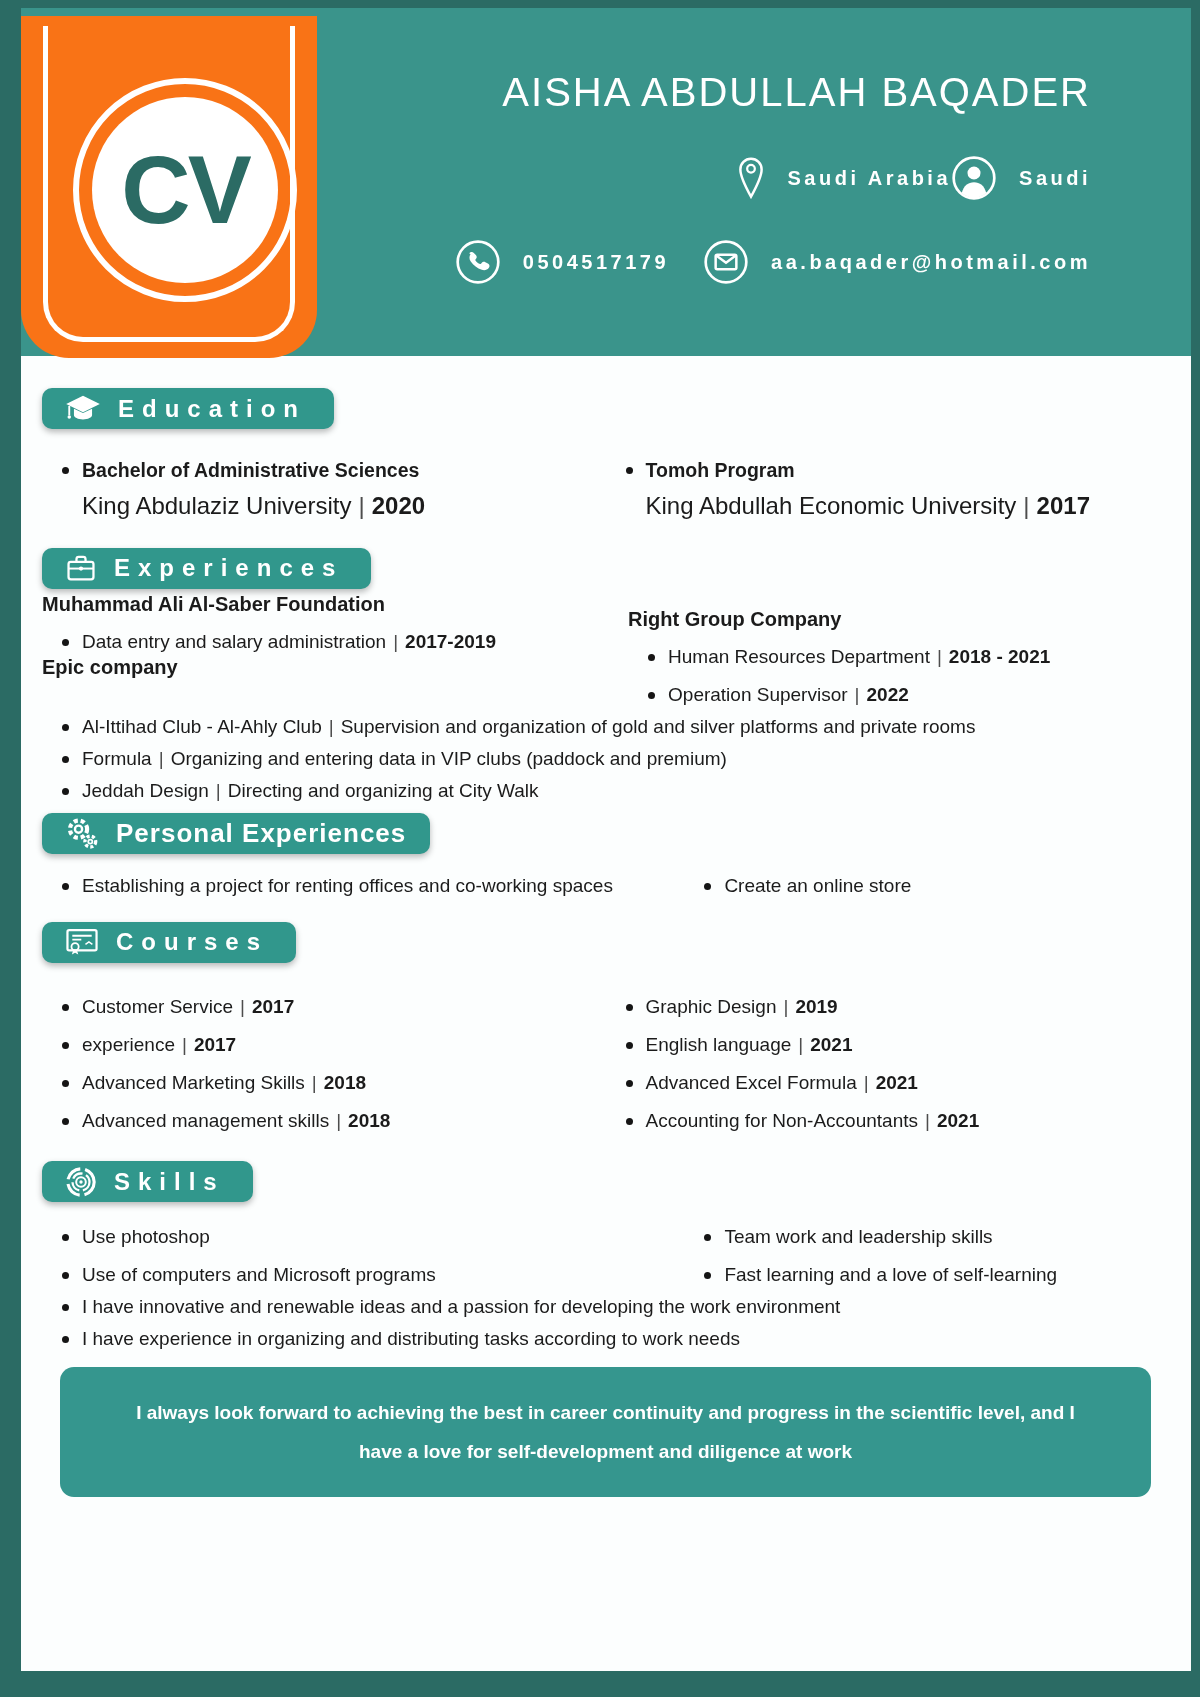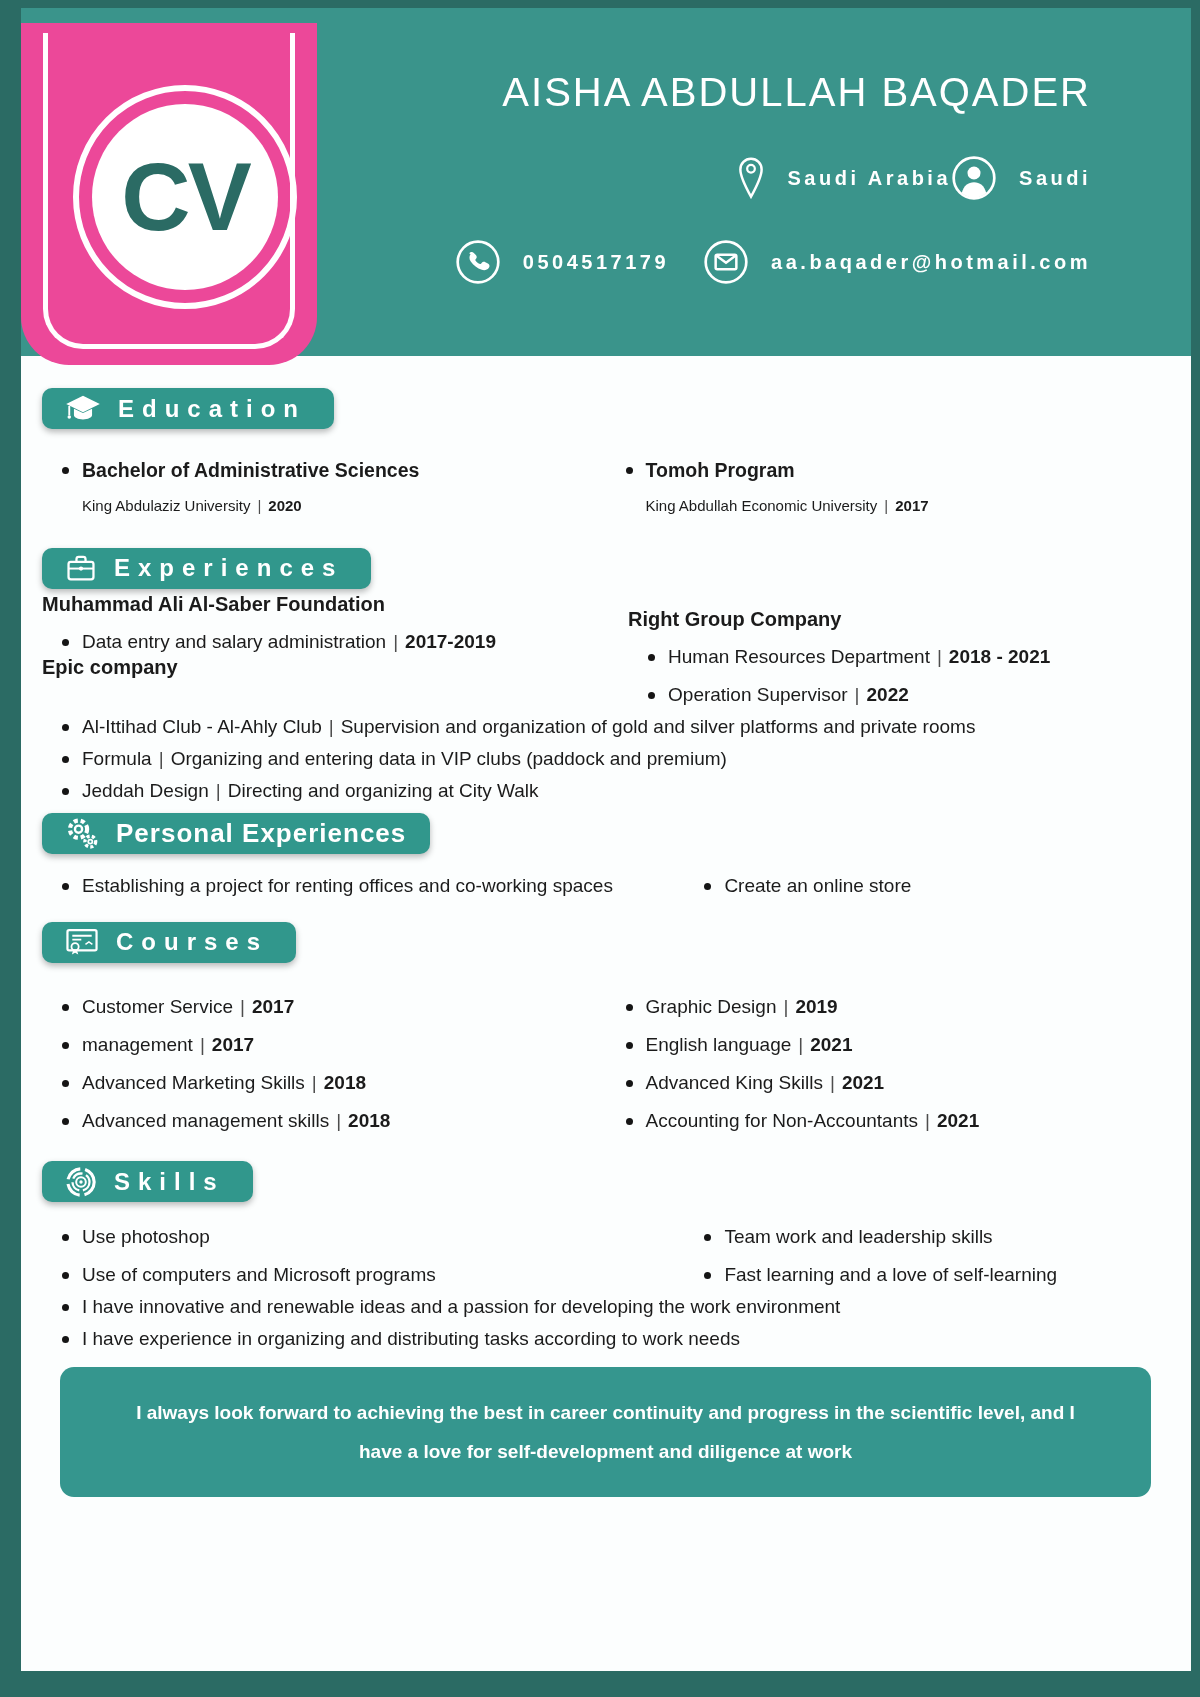--- a/index.html
+++ b/index.html
@@ -9,21 +9,21 @@
     font-family:"Liberation Sans", sans-serif;color:#1b1b1b;
   }
   
   .frame-left{position:absolute;left:0;top:0;width:21px;height:100%;background:#2b6b64;}
   .frame-right{position:absolute;right:0;top:0;width:9px;height:100%;background:#2b6b64;}
   .frame-top{position:absolute;left:0;top:0;width:100%;height:8px;background:#2b6b64;}
   .frame-bottom{position:absolute;left:0;bottom:0;width:100%;height:26px;background:#2b6b64;}
 
   
   .header{position:absolute;left:21px;top:8px;right:9px;height:348px;background:#3a948b;}
-  .logo-panel{position:absolute;left:0;top:15px;width:296px;height:342px;background:#ec4899;border-radius:0 0 48px 48px;text-decoration:underline;}
+  .logo-panel{position:absolute;left:0;top:8px;width:296px;height:342px;background:#f97316;border-radius:0 0 48px 48px;text-decoration:underline;}
   .logo-outline{position:absolute;left:22px;right:22px;top:10px;bottom:16px;border:5px solid #fff;border-top:none;border-radius:0 0 40px 40px;}
   .cv-ring{position:absolute;left:52px;top:62px;width:212px;height:212px;border:6px solid #fff;border-radius:50%;display:flex;align-items:center;justify-content:center;}
   .cv-circle{width:186px;height:186px;background:#fff;border-radius:50%;display:flex;align-items:center;justify-content:center;
     font-size:96px;font-weight:700;letter-spacing:-3px;color:#2b6b64;}
   .header-right{position:absolute;left:340px;width:730px;top:0;height:412px;display:flex;flex-direction:column;align-items:flex-end;}
   .person-name{margin-top:62px;color:#fff;font-size:40px;font-weight:400;letter-spacing:2px;white-space:nowrap;}
   .contact-row{display:flex;align-items:center;justify-content:center;color:#fff;}
   .row2{margin-top:40px;}
   .row3{margin-top:38px;gap:34px;}
   .contact-group{display:flex;align-items:center;gap:22px;}
@@ -41,21 +41,21 @@
 
   .mt32{margin-top:32px;} .mt30{margin-top:30px;} .mt38{margin-top:38px;}
   .mt24{margin-top:24px;} .mt28{margin-top:28px;}
 
   .cols{display:grid;grid-template-columns:1fr 1fr;}
   .cols.c52{grid-template-columns:52% 48%;}
 
   .blt{position:relative;padding-left:40px;font-size:19px;line-height:24px;margin-top:8px;}
   .blt::before{content:"";position:absolute;left:20px;top:9px;width:7px;height:7px;border-radius:50%;background:#151515;}
   .blt.bold{font-weight:700;font-size:19.5px;}
-  .indent{padding-left:40px;font-size:15px;line-height:24px;margin-top:12px;}
+  .indent{padding-left:40px;font-size:24px;line-height:24px;margin-top:12px;}
   .company{font-weight:700;font-size:20px;line-height:24px;margin-top:1px;}
   .yr{font-weight:700;}
   .pipe{color:#4d4d4d;font-weight:400;padding:0 7px;}
   .edu-grid{margin-top:20px;}
   .exp-grid{margin-top:2px;}
   .list-col .blt{margin-top:14px;}
 
   .banner{margin:16px 18px 0 18px;background:#35968e;border-radius:14px;color:#fff;
     text-align:center;font-weight:700;font-size:19px;line-height:39px;padding:26px 70px;box-sizing:border-box;}
 </style>
@@ -213,28 +213,28 @@
           <path d="M15.5 13.8 l2.5-1.8 2.5 1.8" fill="none" stroke="#fff" stroke-width="1.1"></path>
           <circle cx="8" cy="15.4" r="2.6" fill="none" stroke="#fff" stroke-width="1.3"></circle>
           <path d="M6.7 17.6 l-1 3.4 2.3-1.2 2.3 1.2-1-3.4 z" fill="#fff"></path>
         </svg>
         <span>Courses</span>
       </div>
 
       <div class="cols" style="margin-top:18px;">
         <div class="list-col">
           <div class="blt"><span>Customer Service</span><span class="pipe">|</span><span class="yr">2017</span></div>
-          <div class="blt"><span>management</span><span class="pipe">|</span><span class="yr">2017</span></div>
+          <div class="blt"><span>experience</span><span class="pipe">|</span><span class="yr">2017</span></div>
           <div class="blt"><span>Advanced Marketing Skills</span><span class="pipe">|</span><span class="yr">2018</span></div>
           <div class="blt"><span>Advanced management skills</span><span class="pipe">|</span><span class="yr">2018</span></div>
         </div>
         <div class="list-col">
           <div class="blt"><span>Graphic Design</span><span class="pipe">|</span><span class="yr">2019</span></div>
           <div class="blt"><span>English language</span><span class="pipe">|</span><span class="yr">2021</span></div>
-          <div class="blt"><span>Advanced King Skills</span><span class="pipe">|</span><span class="yr">2021</span></div>
+          <div class="blt"><span>Advanced Excel Formula</span><span class="pipe">|</span><span class="yr">2021</span></div>
           <div class="blt"><span>Accounting for Non-Accountants</span><span class="pipe">|</span><span class="yr">2021</span></div>
         </div>
       </div>
     </div>
 
     <div>
       <div class="chip mt28">
         <svg class="cicon" width="34" height="34" viewBox="0 0 24 24">
           <circle cx="12" cy="12" r="9.3" fill="none" stroke="#fff" stroke-width="2.2" stroke-dasharray="12 3.5"></circle>
           <circle cx="12" cy="12" r="6" fill="none" stroke="#fff" stroke-width="1.6" stroke-dasharray="8 2.6"></circle>

